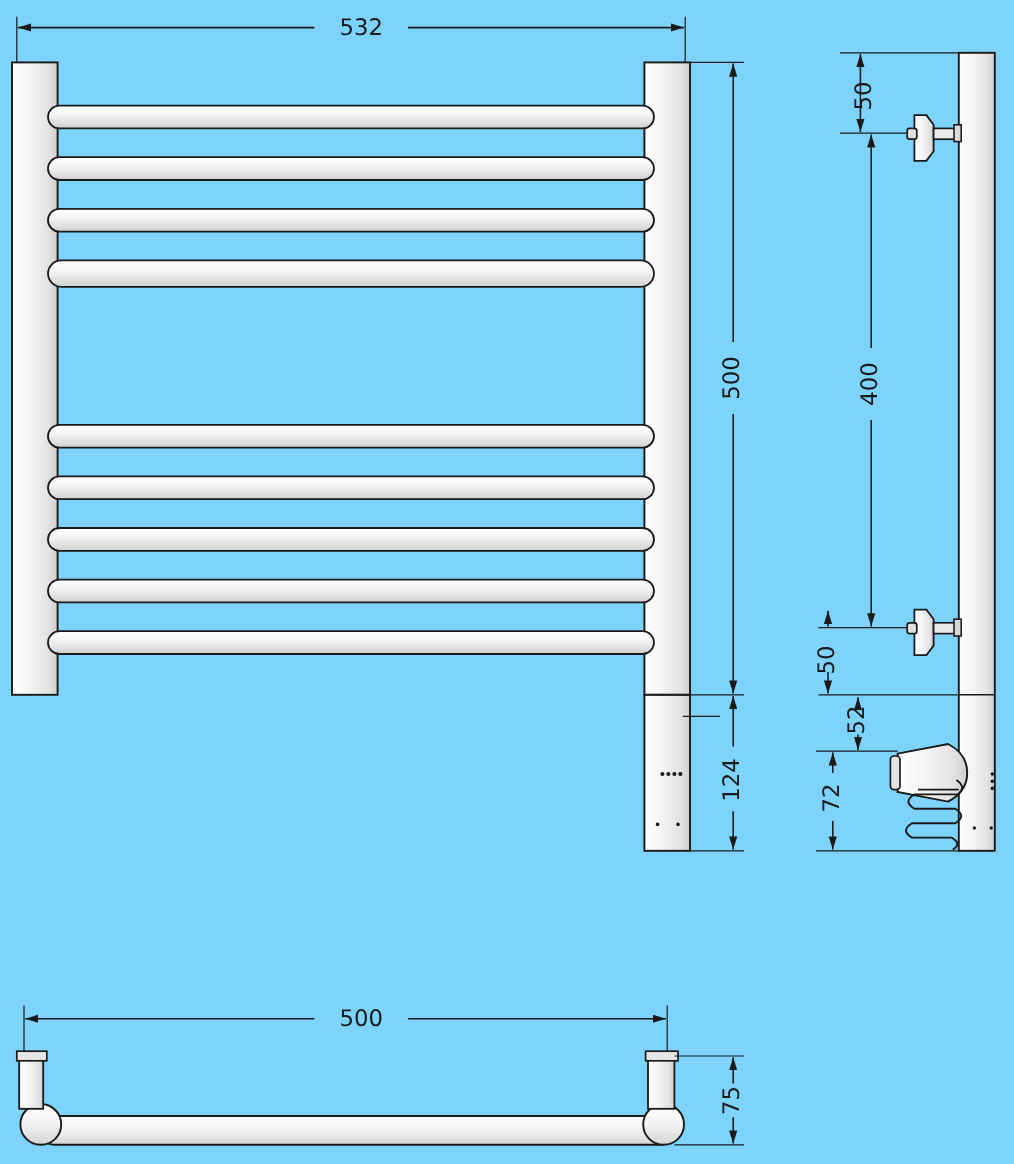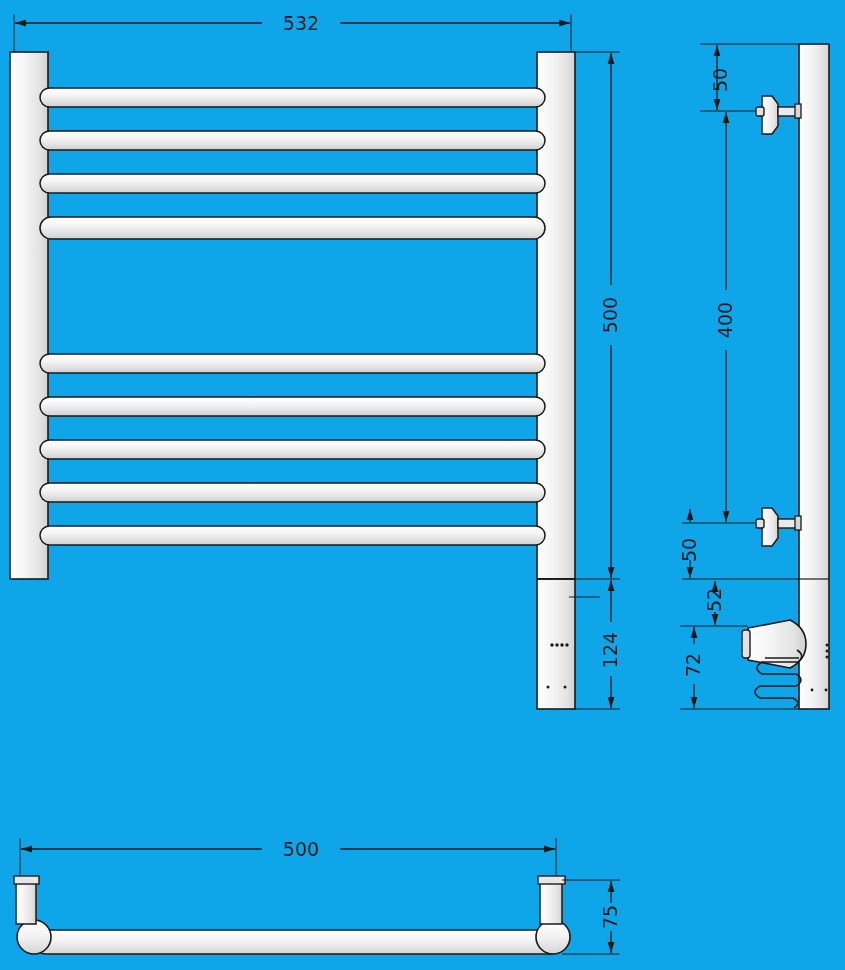--- a/index.html
+++ b/index.html
@@ -7,21 +7,21 @@
     padding: 0;
     background: #ffffff;
   }
   body {
     font-family: "DejaVu Sans", sans-serif;
   }
   #sheet {
     position: relative;
     width: 845px;
     height: 970px;
-    background: #0ea5e9;
+    background: #7dd3fc;
     overflow: hidden;
   }
   svg {
     display: block;
   }
   .dim-text {
     font-family: "DejaVu Sans", sans-serif;
     font-size: 19px;
     fill: #1a1a1a;
     text-anchor: middle;

